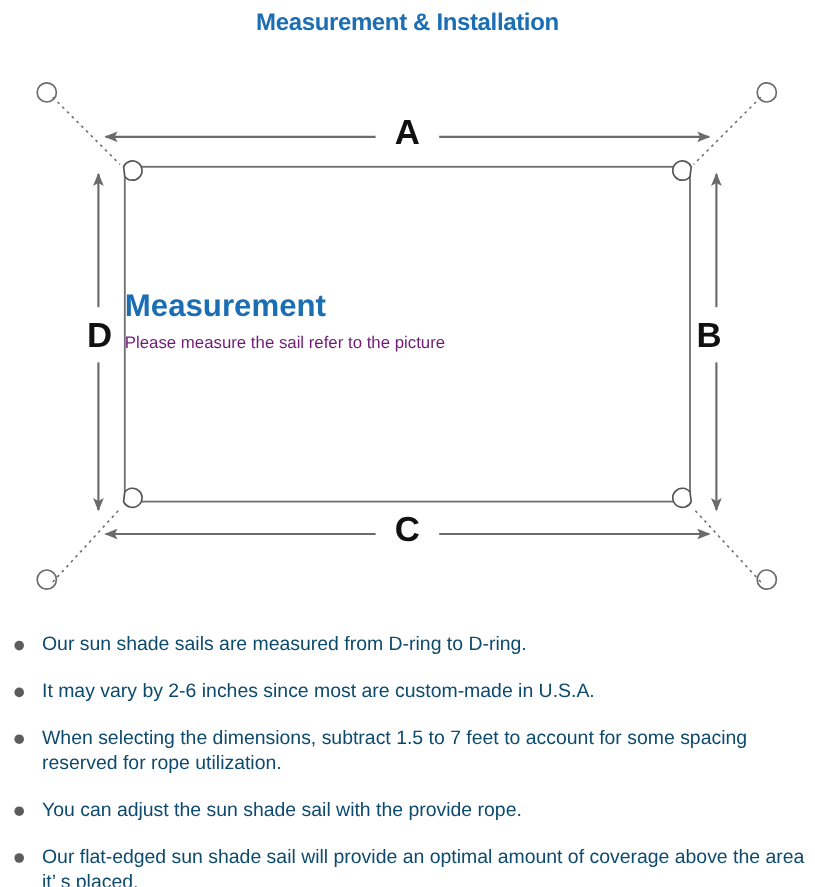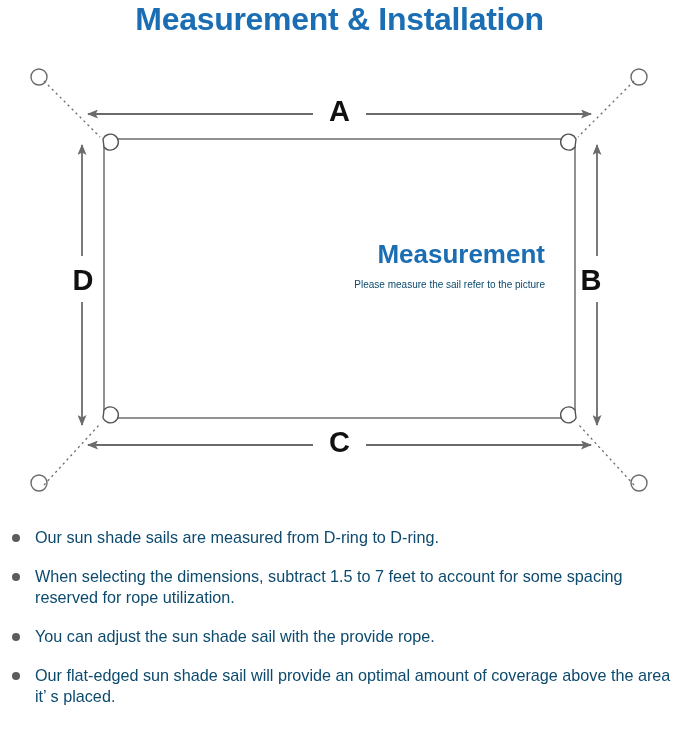--- a/index.html
+++ b/index.html
@@ -16,21 +16,21 @@
     -webkit-font-smoothing: antialiased;
   }
 
   
   #page-title {
     position: absolute;
     top: 0px;
     left: 0;
     width: 679px;
     text-align: center;
-    font-size: 32px;
+    font-size: 20px;
     font-weight: bold;
     color: #1b6eb3;
     letter-spacing: -0.3px;
     line-height: 38px;
   }
 
   
   #diagram {
     position: absolute;
     top: 48px;
@@ -54,31 +54,31 @@
   #label-c { left: 0; top: 380px; width: 679px; text-align: center; }
   #label-d { left: 60px; top: 218px; width: 46px; text-align: center; }
   #label-b { left: 568px; top: 218px; width: 46px; text-align: center; }
 
   
   #center-caption {
     position: absolute;
     left: 104px;
     top: 190px;
     width: 441px;
-    text-align: right;
+    text-align: left;
   }
   #center-title {
     font-size: 26px;
     font-weight: bold;
     color: #1b6eb3;
     line-height: 32px;
   }
   #center-sub {
-    font-size: 10px;
-    color: #0c4a6e;
+    font-size: 14px;
+    color: #701a75;
     line-height: 20px;
     margin-top: 5px;
   }
 
   
   #notes {
     position: absolute;
     left: 10px;
     top: 527px;
     width: 666px;
@@ -170,16 +170,17 @@
   <div class="diagram-label" id="label-d">D</div>
 
   <div id="center-caption">
     <div id="center-title">Measurement</div>
     <div id="center-sub">Please measure the sail refer to the picture</div>
   </div>
 </div>
 
 <div id="notes">
     <div class="note-item"><span class="note-bullet"></span><span>Our sun shade sails are measured from D-ring to D-ring.</span></div>
+    <div class="note-item"><span class="note-bullet"></span><span>It may vary by 2-6 inches since most are custom-made in U.S.A.</span></div>
     <div class="note-item"><span class="note-bullet"></span><span>When selecting the dimensions, subtract 1.5 to 7 feet to account for some spacing reserved for rope utilization.</span></div>
     <div class="note-item"><span class="note-bullet"></span><span>You can adjust the sun shade sail with the provide rope.</span></div>
     <div class="note-item"><span class="note-bullet"></span><span>Our flat-edged sun shade sail will provide an optimal amount of coverage above the area it’ s placed.</span></div>
   </div>
 
 </body></html>

